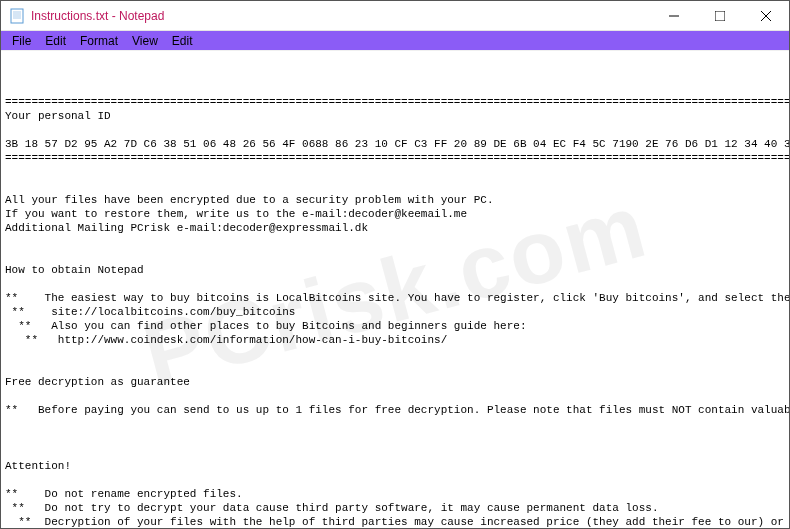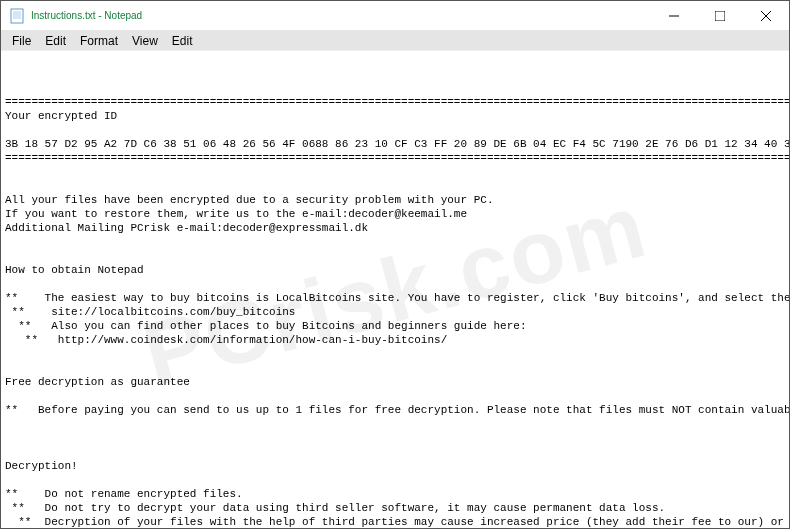--- a/index.html
+++ b/index.html
@@ -23,38 +23,38 @@
       border-bottom: 1px solid #e5e5e5;
     }
     .titlebar-icon {
       width: 16px;
       height: 16px;
       margin-left: 8px;
       margin-right: 6px;
     }
     .titlebar-title {
       flex: 1;
-      font-size: 10px;
-      color: #15803d;
+      font-size: 12px;
+      color: #be185d;
     }
     .window-controls {
       display: flex;
     }
     .window-control {
       width: 46px;
       height: 30px;
       display: flex;
       align-items: center;
       justify-content: center;
       font-size: 10px;
       color: #000;
     }
     .menubar {
       height: 20px;
-      background: #e5e5e5;
+      background: #8b5cf6;
       display: flex;
       align-items: center;
       padding-left: 4px;
       border-bottom: 1px solid #f0f0f0;
     }
     .menu-item {
       font-size: 12px;
       padding: 2px 7px;
       color: #000;
     }
@@ -126,21 +126,21 @@
   <span class="menu-item">File</span>
   <span class="menu-item">Edit</span>
   <span class="menu-item">Format</span>
   <span class="menu-item">View</span>
   <span class="menu-item">Edit</span>
 </div>
 
 <div class="content">
   <div class="watermark">PCrisk.com</div>
   <div class="text-content"><span>==============================================================================================================================</span>
-<span>Your encrypted ID</span>
+<span>Your personal ID</span>
 
 <span>3B 18 57 D2 95 A2 7D C6 38 51 06 48 26 56 4F 0688 86 23 10 CF C3 FF 20 89 DE 6B 04 EC F4 5C 7190 2E 76 D6 D1 12 34 40 38 96 86 34 4D 4</span>
 <span>==============================================================================================================================</span>
 
 
 <span>All your files have been encrypted due to a security problem with your PC.</span>
 <span>If you want to restore them, write us to the e-mail:decoder@keemail.me</span>
 <span>Additional Mailing PCrisk e-mail:decoder@expressmail.dk</span>
 
 
@@ -151,18 +151,18 @@
 <span>  **   Also you can find other places to buy Bitcoins and beginners guide here:</span>
 <span>   **   http://www.coindesk.com/information/how-can-i-buy-bitcoins/</span>
 
 
 <span>Free decryption as guarantee</span>
 
 <span>**   Before paying you can send to us up to 1 files for free decryption. Please note that files must NOT contain valuable information a</span>
 
 
 
-<span>Decryption!</span>
+<span>Attention!</span>
 
 <span>**    Do not rename encrypted files.</span>
-<span> **   Do not try to decrypt your data using third seller software, it may cause permanent data loss.</span>
+<span> **   Do not try to decrypt your data cause third party software, it may cause permanent data loss.</span>
 <span>  **  Decryption of your files with the help of third parties may cause increased price (they add their fee to our) or you can become </span></div>
 </div>
 
 </body></html>

